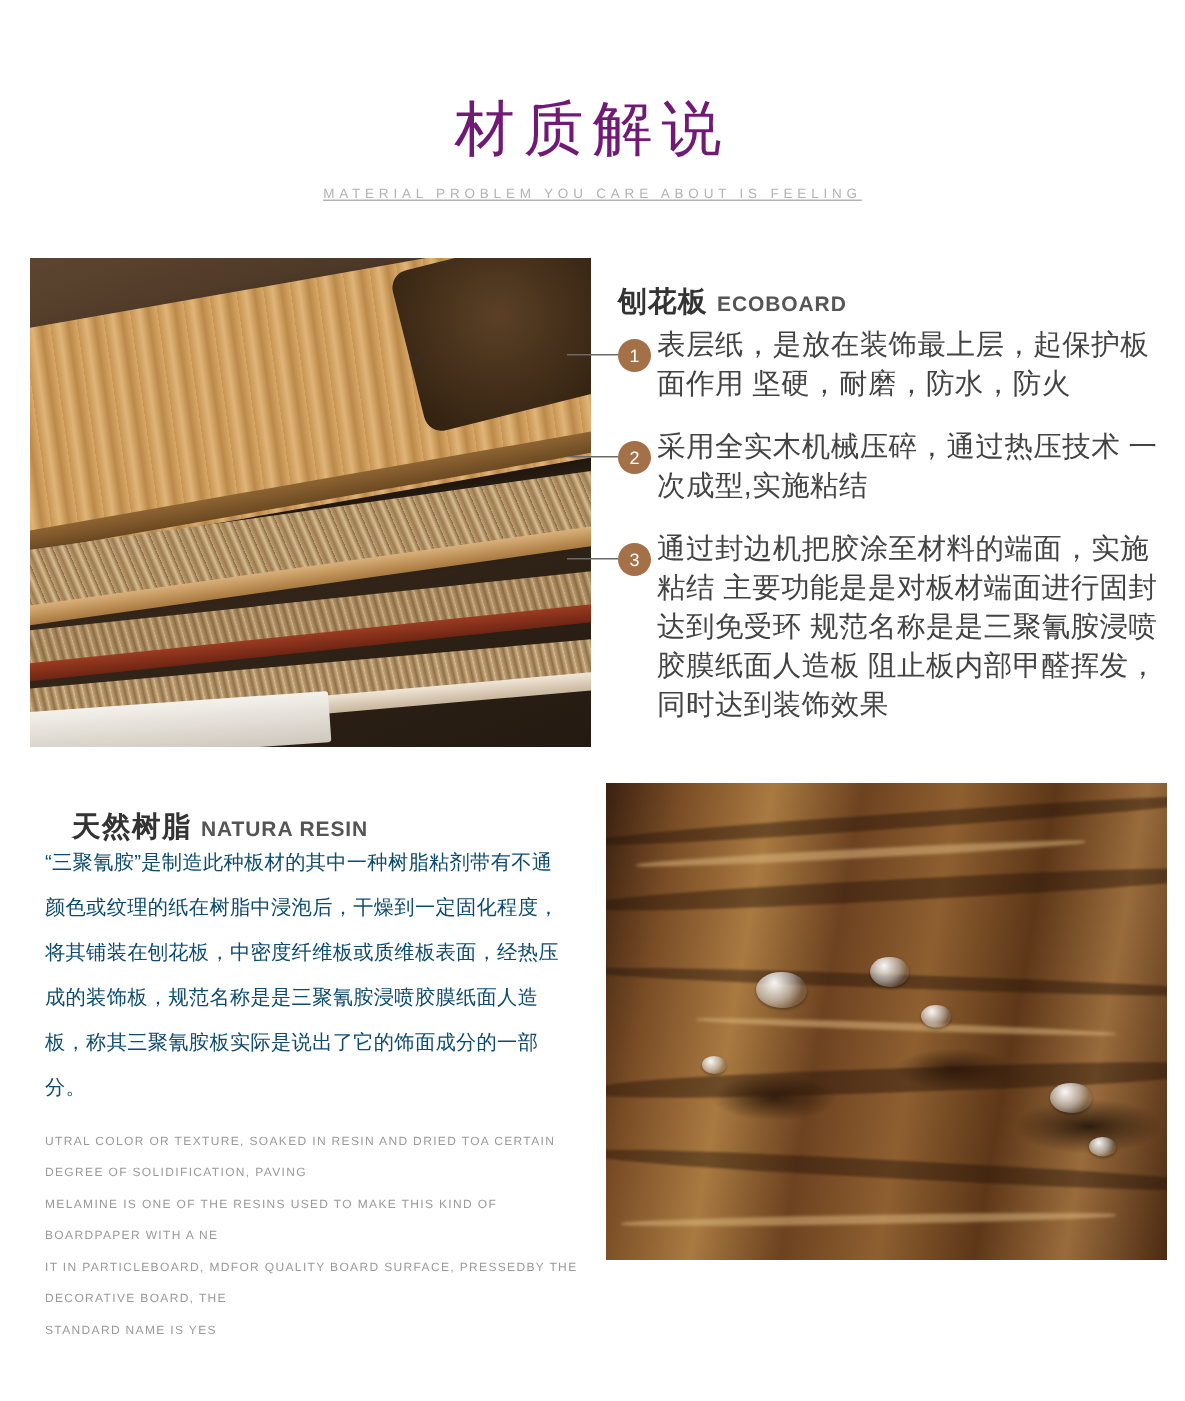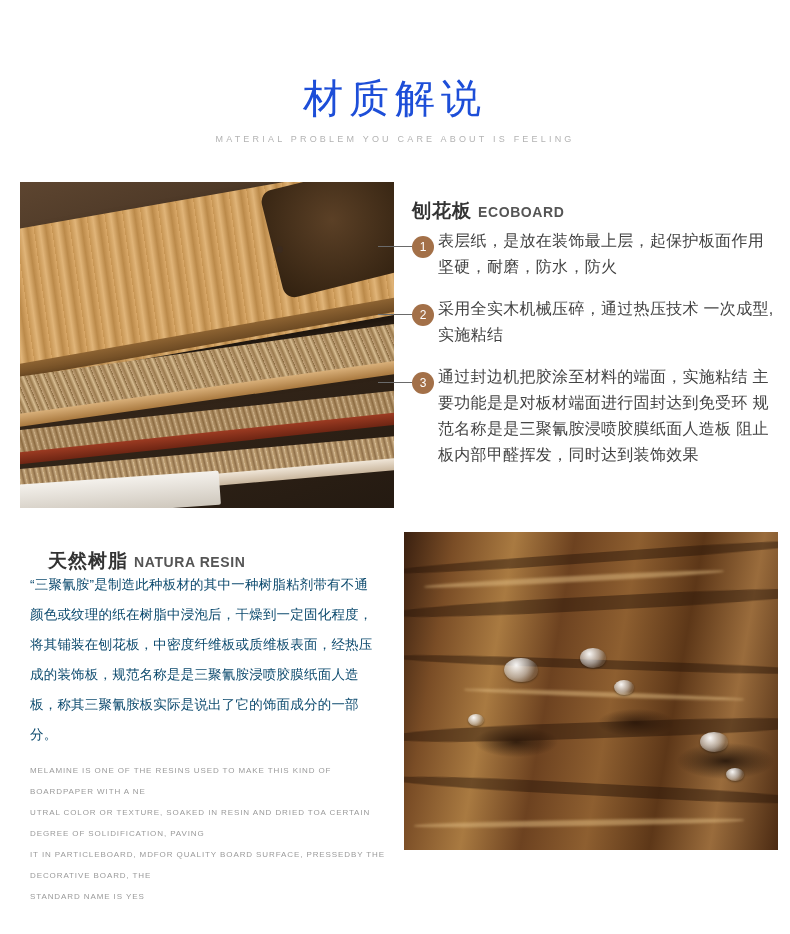--- a/index.html
+++ b/index.html
@@ -21,38 +21,40 @@
   }
 
   
   .header {
     text-align: center;
     padding-top: 62px;
   }
   .header .main-title {
     font-size: 40px;
     letter-spacing: 6px;
-    color: #1d4ed8;
+    color: #701a75;
     font-weight: normal;
     line-height: 1.2;
-    margin: 12px;
+    margin: 0;
     font-family: "DejaVu Sans", "Liberation Sans", sans-serif;
   }
   .header .sub-title {
     font-size: 21px;
     letter-spacing: 3px;
     color: #5a5a5a;
     margin-top: 22px;
     font-weight: normal;
   }
   .header .eng-title {
     font-size: 9px;
     letter-spacing: 3.2px;
     color: #b3b3b3;
+    margin-top: 14px;
     text-transform: uppercase;
+    text-decoration: underline;
   }
 
   
   .section-board {
     position: relative;
     margin-top: 38px;
     height: 326px;
     padding-left: 23px;
   }
   .board-photo {
@@ -110,21 +112,21 @@
   }
   .bullet .dash {
     position: absolute;
     left: -26px;
     top: 18px;
     width: 34px;
     height: 1px;
     background: #6a6a6a;
   }
   .bullet .txt {
-    font-size: 16px;
+    font-size: 19px;
     line-height: 26px;
     color: #434343;
     letter-spacing: 0.3px;
   }
   .leader-dot {
     position: absolute;
     left: 276px;
     top: 322px;
     width: 7px;
     height: 7px;
@@ -275,22 +277,22 @@
 
   <div class="section-resin">
 
     <h2 class="sec2-title">
       <span>天然树脂</span><span class="en">NATURA RESIN</span>
     </h2>
 
     <div class="resin-body">“三聚氰胺”是制造此种板材的其中一种树脂粘剂带有不通颜色或纹理的纸在树脂中浸泡后，干燥到一定固化程度，将其铺装在刨花板，中密度纤维板或质维板表面，经热压成的装饰板，规范名称是是三聚氰胺浸喷胶膜纸面人造板，称其三聚氰胺板实际是说出了它的饰面成分的一部分。</div>
 
     <div class="resin-eng">
+      <div>UTRAL COLOR OR TEXTURE, SOAKED IN RESIN AND DRIED TOA CERTAIN DEGREE OF SOLIDIFICATION, PAVING</div>
       <div>MELAMINE IS ONE OF THE RESINS USED TO MAKE THIS KIND OF BOARDPAPER WITH A NE</div>
-      <div>UTRAL COLOR OR TEXTURE, SOAKED IN RESIN AND DRIED TOA CERTAIN DEGREE OF SOLIDIFICATION, PAVING</div>
       <div>IT IN PARTICLEBOARD, MDFOR QUALITY BOARD SURFACE, PRESSEDBY THE DECORATIVE BOARD, THE</div>
       <div>STANDARD NAME IS YES</div>
     </div>
 
     <div class="resin-photo">
       <div class="bark">
         <div class="streak" style="left:-10px;top:20px;width:420px;height:10px;transform:rotate(-4deg);"></div>
         <div class="streak" style="left:-10px;top:64px;width:420px;height:14px;transform:rotate(-3deg);"></div>
         <div class="streak" style="left:-10px;top:128px;width:420px;height:9px;transform:rotate(2deg);"></div>
         <div class="streak" style="left:-10px;top:190px;width:420px;height:16px;transform:rotate(-2deg);"></div>

